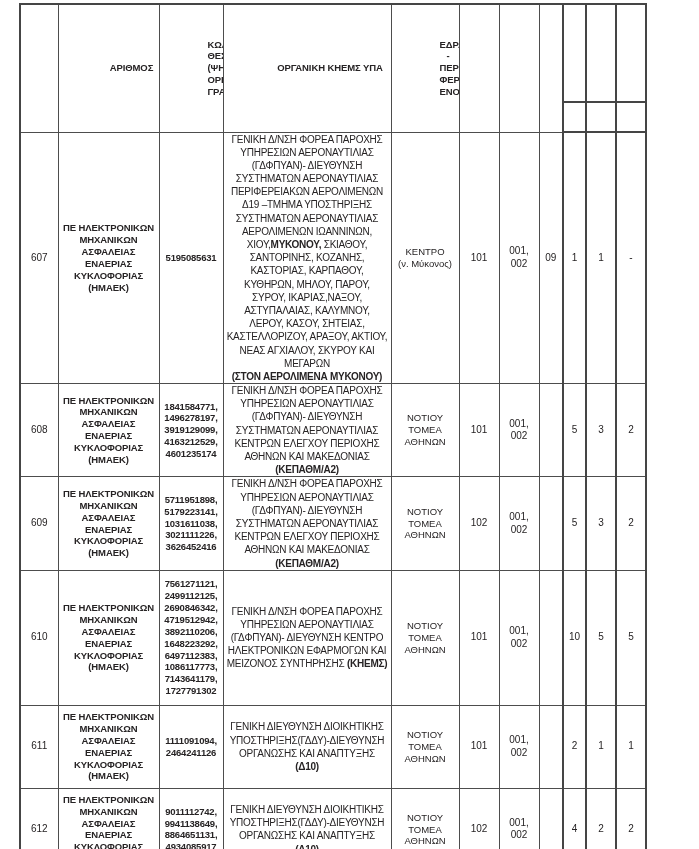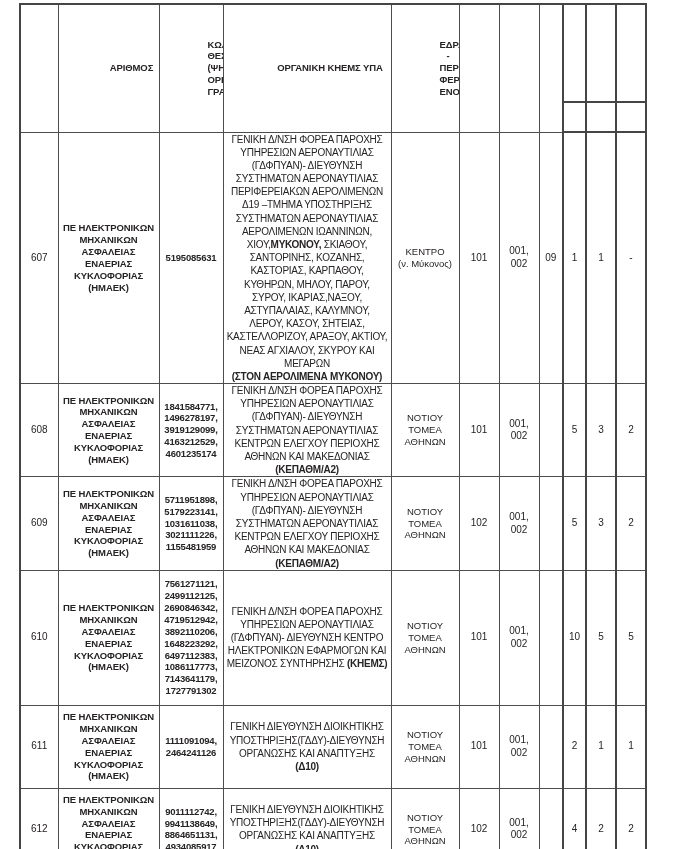--- a/index.html
+++ b/index.html
@@ -159,21 +159,21 @@
           <td class="c-klados pre">ΠΕ ΗΛΕΚΤΡΟΝΙΚΩΝ
 ΜΗΧΑΝΙΚΩΝ
 ΑΣΦΑΛΕΙΑΣ
 ΕΝΑΕΡΙΑΣ
 ΚΥΚΛΟΦΟΡΙΑΣ
 (ΗΜΑΕΚ)</td>
           <td class="c-digital pre">5711951898,
 5179223141,
 1031611038,
 3021111226,
-1155481959</td>
+3626452416</td>
           <td class="c-unit pre"><span>ΓΕΝΙΚΗ Δ/ΝΣΗ ΦΟΡΕΑ ΠΑΡΟΧΗΣ ΥΠΗΡΕΣΙΩΝ ΑΕΡΟΝΑΥΤΙΛΙΑΣ (ΓΔΦΠΥΑΝ)- ΔΙΕΥΘΥΝΣΗ ΣΥΣΤΗΜΑΤΩΝ ΑΕΡΟΝΑΥΤΙΛΙΑΣ ΚΕΝΤΡΩΝ ΕΛΕΓΧΟΥ ΠΕΡΙΟΧΗΣ ΑΘΗΝΩΝ ΚΑΙ ΜΑΚΕΔΟΝΙΑΣ</span><span class="b">
 (ΚΕΠΑΘΜ/Α2)</span></td>
           <td class="c-seat pre">ΝΟΤΙΟΥ
 ΤΟΜΕΑ
 ΑΘΗΝΩΝ</td>
           <td>102</td>
           <td class="pre">001,
 002</td>
           <td></td>
           <td class="vline-l">5</td>

